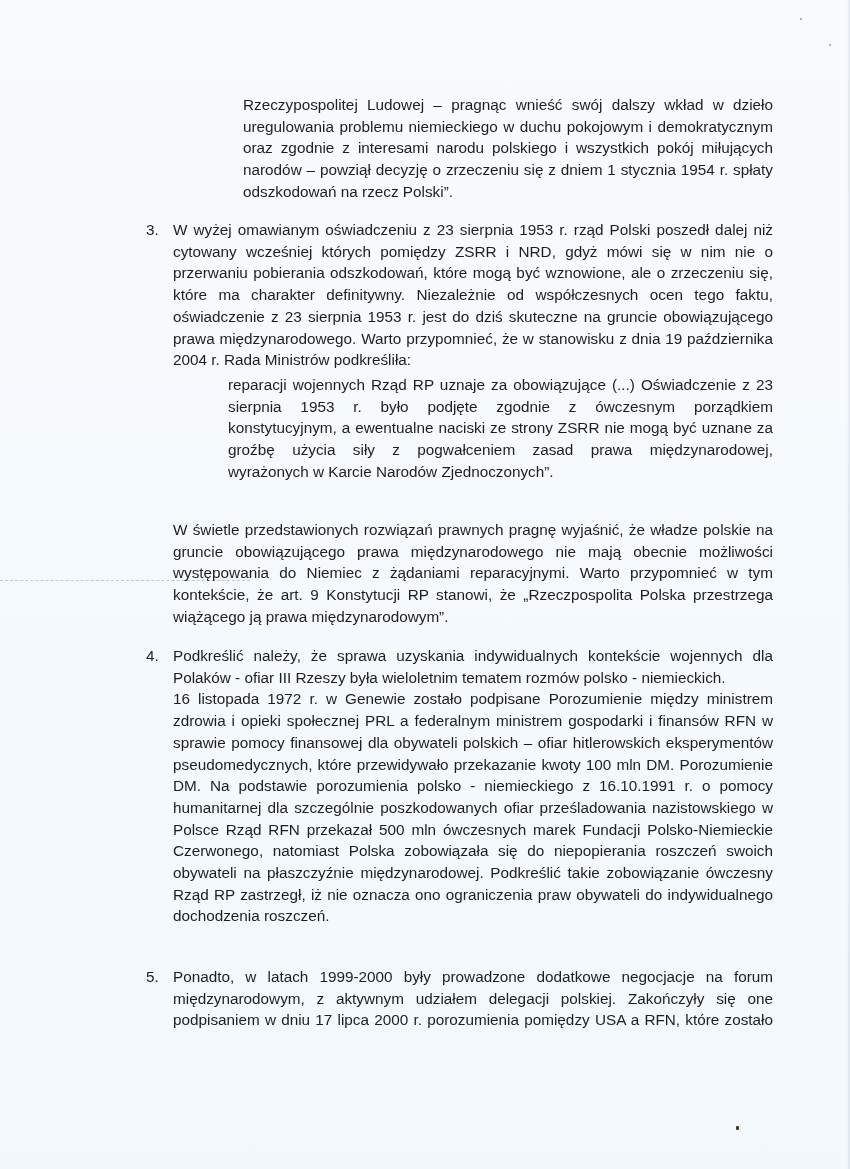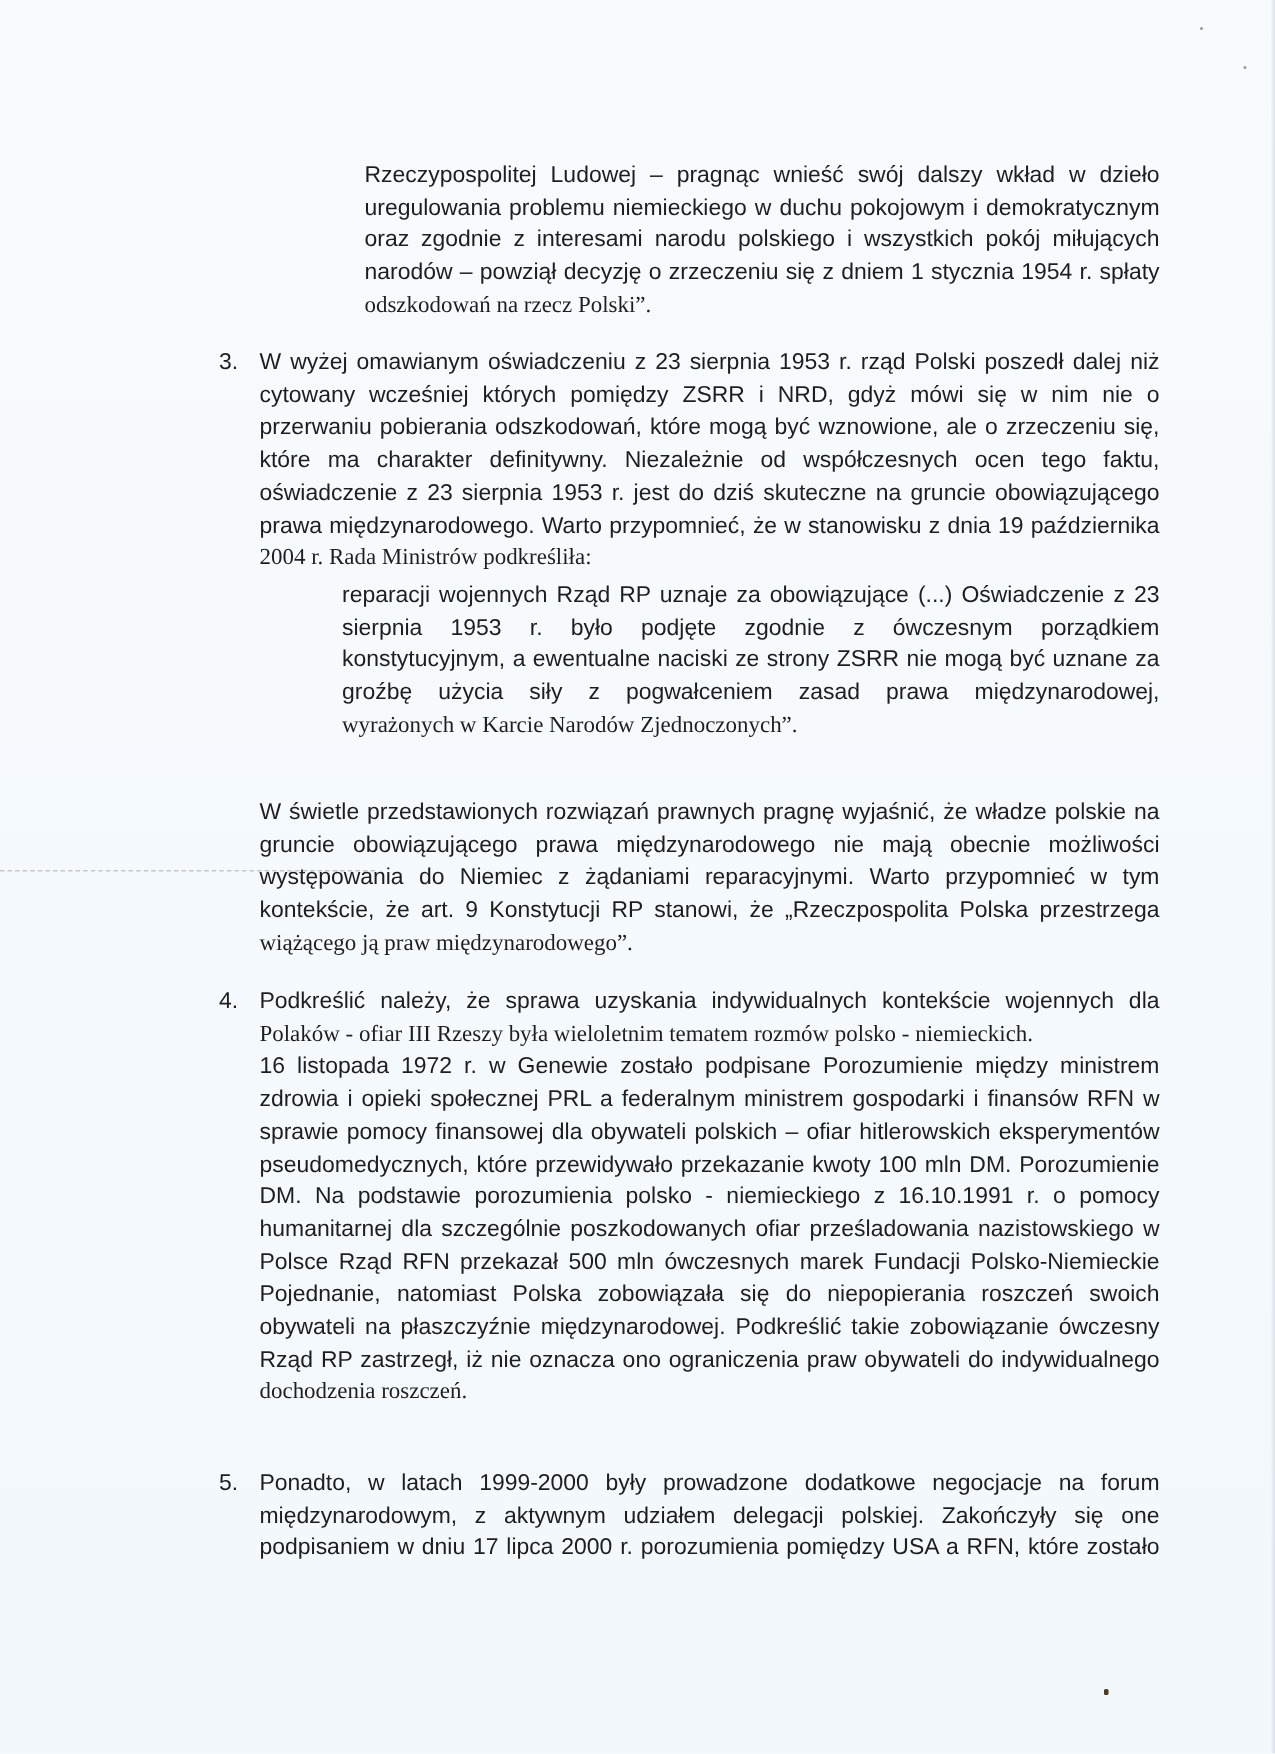--- a/index.html
+++ b/index.html
@@ -51,21 +51,20 @@
     }
     .text {
       font-size: 15.3px;
       line-height: 21.7px;
       text-align: justify;
       text-align-last: left;
       margin: 0;
     }
     .block {
       position: absolute;
-      margin-top: 12px;
     }
     .indent-block {
       left: 243px;
       width: 530px;
       top: 94px;
     }
     .numbered {
       left: 146px;
       width: 627px;
     }
@@ -97,21 +96,20 @@
     .p5 { top: 966px; }
     .just-line {
       display: block;
       text-align: justify;
       text-align-last: justify;
     }
     .last-line {
       display: block;
       text-align: left;
       text-align-last: left;
-      font-family: Liberation Serif, serif;
     }
   </style>
 </head>
 <body>
 
 <div class="page">
 
   <div class="edge-shadow"></div>
   <div class="fold-line"></div>
   <div class="speck small" style="left:800px; top:18px;"></div>
@@ -150,37 +148,37 @@
       <span class="last-line">wyrażonych w Karcie Narodów Zjednoczonych”.</span>
     </p>
   </div>
 
   <div class="block para-after-quote">
     <p class="text">
       <span class="just-line">W świetle przedstawionych rozwiązań prawnych pragnę wyjaśnić, że władze polskie na</span>
       <span class="just-line">gruncie obowiązującego prawa międzynarodowego nie mają obecnie możliwości</span>
       <span class="just-line">występowania do Niemiec z żądaniami reparacyjnymi. Warto przypomnieć w tym</span>
       <span class="just-line">kontekście, że art. 9 Konstytucji RP stanowi, że „Rzeczpospolita Polska przestrzega</span>
-      <span class="last-line">wiążącego ją praw międzynarodowego”.</span>
+      <span class="last-line">wiążącego ją prawa międzynarodowym”.</span>
     </p>
   </div>
 
   <div class="block numbered p4">
     <span class="num">4.</span>
     <p class="text body">
       <span class="just-line">Podkreślić należy, że sprawa uzyskania indywidualnych kontekście wojennych dla</span>
       <span class="last-line">Polaków - ofiar III Rzeszy była wieloletnim tematem rozmów polsko - niemieckich.</span>
       <span class="just-line">16 listopada 1972 r. w Genewie zostało podpisane Porozumienie między ministrem</span>
       <span class="just-line">zdrowia i opieki społecznej PRL a federalnym ministrem gospodarki i finansów RFN w</span>
       <span class="just-line">sprawie pomocy finansowej dla obywateli polskich – ofiar hitlerowskich eksperymentów</span>
       <span class="just-line">pseudomedycznych, które przewidywało przekazanie kwoty 100 mln DM. Porozumienie</span>
       <span class="just-line">DM. Na podstawie porozumienia polsko - niemieckiego z 16.10.1991 r. o pomocy</span>
       <span class="just-line">humanitarnej dla szczególnie poszkodowanych ofiar prześladowania nazistowskiego w</span>
       <span class="just-line">Polsce Rząd RFN przekazał 500 mln ówczesnych marek Fundacji Polsko-Niemieckie</span>
-      <span class="just-line">Pojednanie, natomiast Polska zobowiązała się do niepopierania roszczeń swoich</span>
+      <span class="just-line">Czerwonego, natomiast Polska zobowiązała się do niepopierania roszczeń swoich</span>
       <span class="just-line">obywateli na płaszczyźnie międzynarodowej. Podkreślić takie zobowiązanie ówczesny</span>
       <span class="just-line">Rząd RP zastrzegł, iż nie oznacza ono ograniczenia praw obywateli do indywidualnego</span>
       <span class="last-line">dochodzenia roszczeń.</span>
     </p>
   </div>
 
   <div class="block numbered p5">
     <span class="num">5.</span>
     <p class="text body">
       <span class="just-line">Ponadto, w latach 1999-2000 były prowadzone dodatkowe negocjacje na forum</span>

